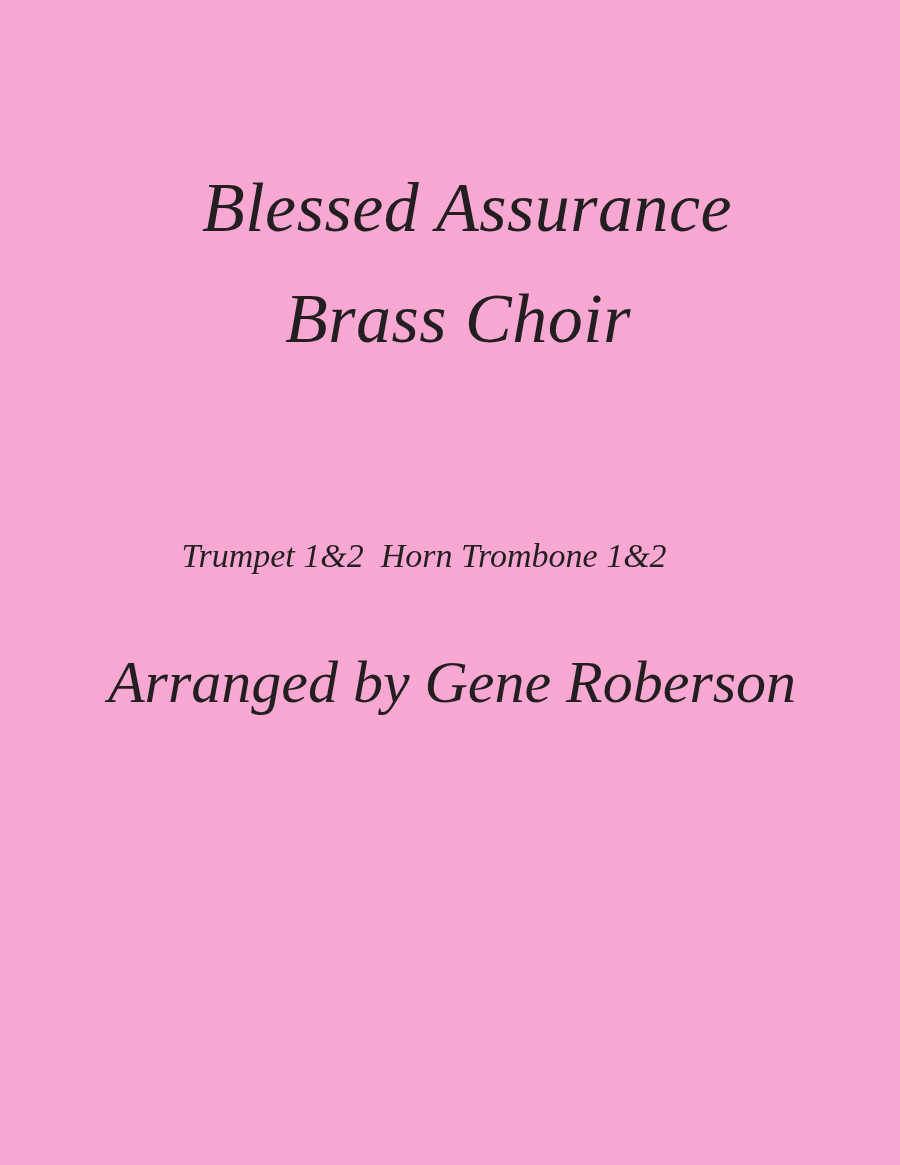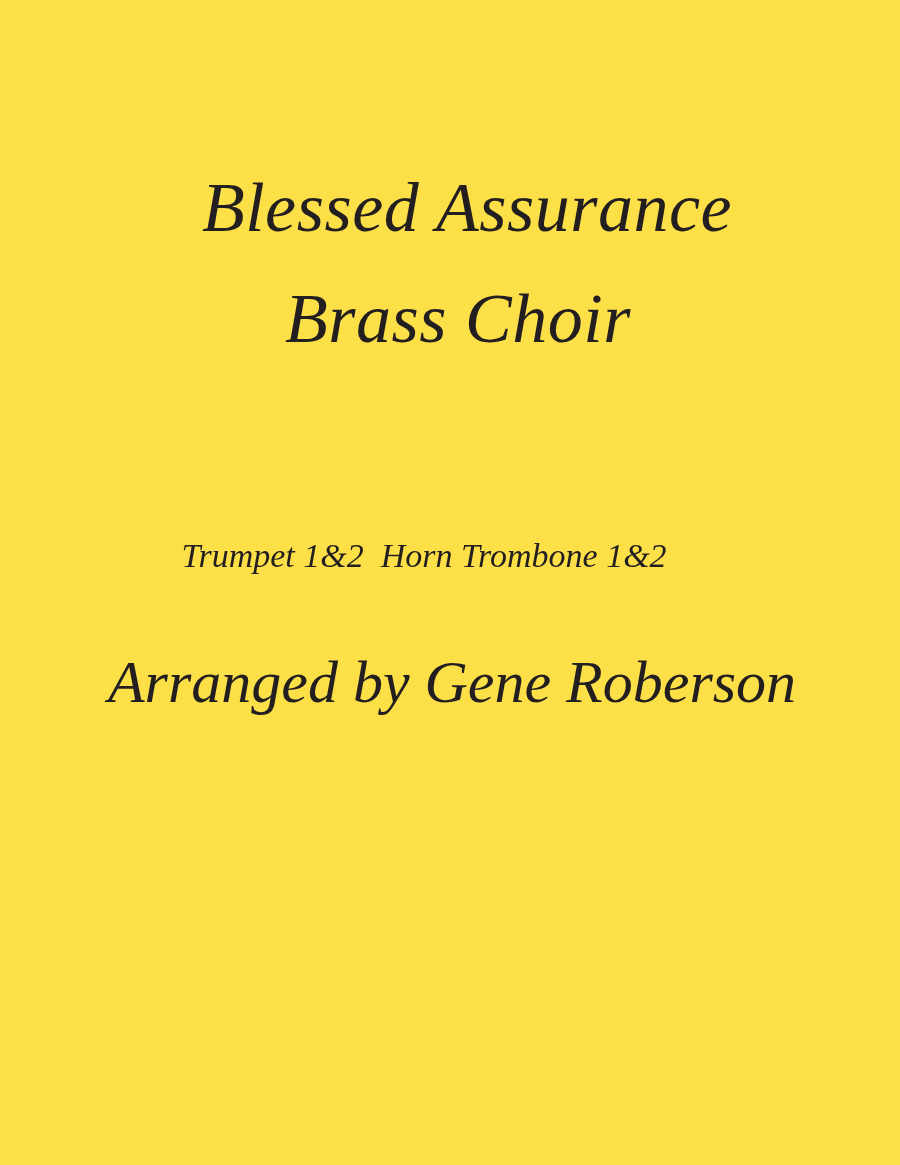--- a/index.html
+++ b/index.html
@@ -44,18 +44,18 @@
   }
   .credit-line {
     top: 652px;
     font-size: 60px;
     transform: translateX(2px);
   }
 </style>
 </head>
 <body style="background: rgb(255, 255, 255);">
 
-<div class="page" style="background: #fde047;">
+<div class="page" style="background: #f9a8d4;">
   <div class="text-line title-line-1" style="color: rgb(35, 31, 32);">Blessed Assurance</div>
   <div class="text-line title-line-2" style="color: rgb(35, 31, 32);">Brass Choir</div>
   <div class="text-line instrumentation-line" style="color: rgb(35, 31, 32);">Trumpet 1&amp;2  Horn Trombone 1&amp;2</div>
   <div class="text-line credit-line" style="color: rgb(35, 31, 32);">Arranged by Gene Roberson</div>
 </div>
 
 </body></html>

